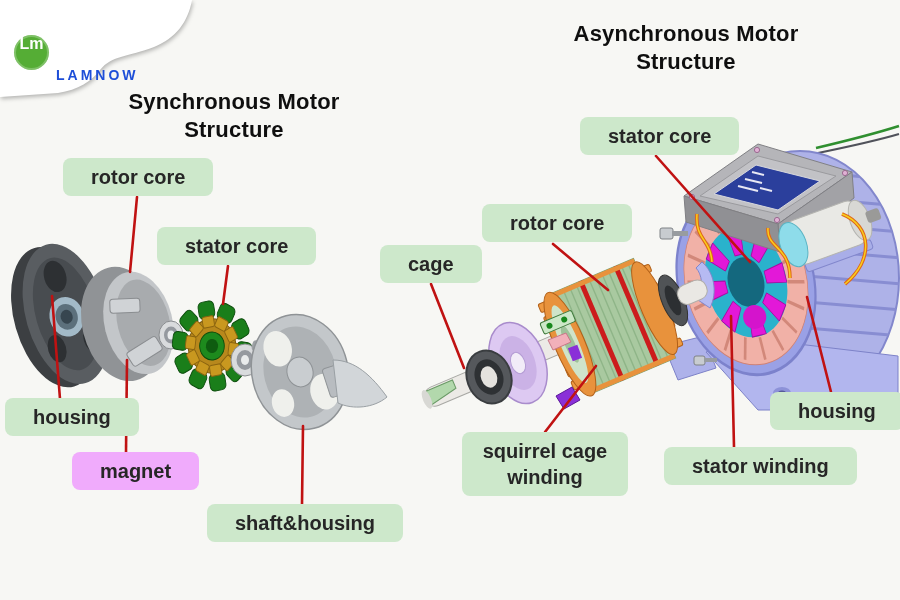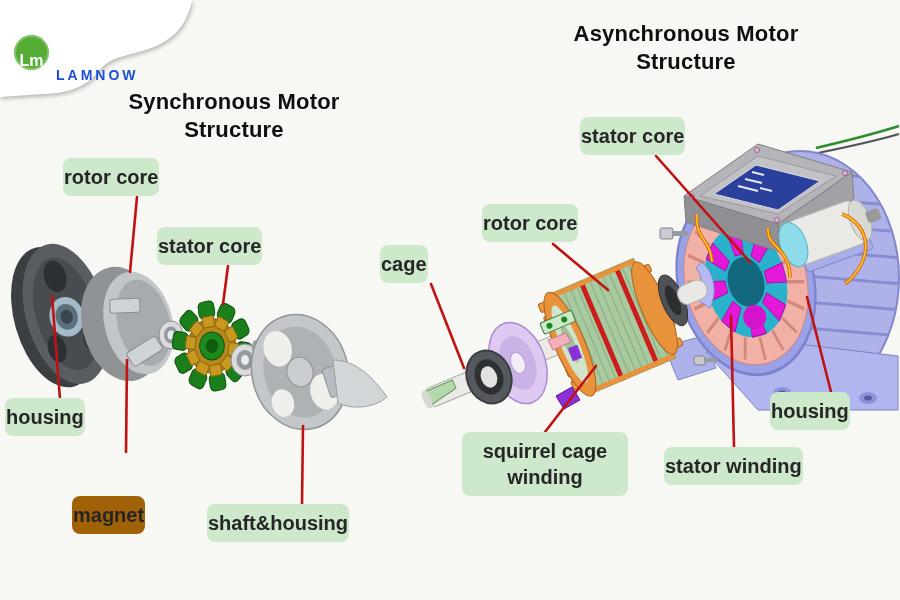--- a/index.html
+++ b/index.html
@@ -8,30 +8,30 @@
   #page { position:relative; width:900px; height:600px; }
 
   #illustration { position:absolute; left:0; top:0; z-index:1; }
 
   .title { position:absolute; z-index:3; font-weight:700; font-size:22px;
            line-height:28px; color:#0f0f0f; text-align:center; letter-spacing:.2px; }
   #title-sync  { left:90px;  top:88px; width:288px; }
   #title-async { left:530px; top:20px; width:312px; }
 
   .label { position:absolute; z-index:4; background:#cde8cb; color:#262626;
-           font-weight:700; font-size:20px; line-height:26px; padding:6px 1px;
+           font-weight:700; font-size:20px; line-height:26px; padding:6px 28px;
            border-radius:8px; white-space:nowrap; }
   .label.multiline { white-space:normal; text-align:center; width:166px; padding:6px 16px; }
 
   #logo { position:absolute; left:0; top:0; z-index:5; width:210px; height:105px; }
   #logo-blob { position:absolute; left:0; top:0;
                filter:drop-shadow(1px 2px 2px rgba(0,0,0,.28)); }
   #logo-row { position:absolute; left:14px; top:21px; display:flex; align-items:center; gap:7px; }
   #logo-circle { width:35px; height:35px; border-radius:50%; background:#55ad35;
-                 display:flex; align-items:flex-end; justify-content:center;
+                 display:flex; align-items:flex-start; justify-content:center;
                  color:#fff; font-weight:800; font-size:16px;
                  box-shadow:inset 0 0 0 2px rgba(255,255,255,.25); }
   #logo-brand { font-weight:800; font-size:14px; letter-spacing:3px; color:#1d4ed8;margin-top:46px; }
 
   .leader { stroke:#c01212; stroke-width:2.6; stroke-linecap:round; }
 </style>
 </head>
 <body style="background: rgb(247, 247, 244);">
 
 <div id="page">
@@ -387,21 +387,21 @@
     <div>Structure</div>
   </div>
   <div id="title-async" class="title" style="color: rgb(15, 15, 15);">
     <div>Asynchronous Motor</div>
     <div>Structure</div>
   </div>
 
   <div class="label" style="left: 63px; top: 158px; background: rgb(205, 232, 203); color: rgb(38, 38, 38);">rotor core</div>
   <div class="label" style="left: 157px; top: 227px; background: rgb(205, 232, 203); color: rgb(38, 38, 38);">stator core</div>
   <div class="label" style="left: 5px; top: 398px; background: rgb(205, 232, 203); color: rgb(38, 38, 38);">housing</div>
-  <div class="label" style="left: 72px; top: 452px; background: #a16207; color: rgb(38, 38, 38); margin-top: 44px;">magnet</div>
+  <div class="label" style="left: 72px; top: 452px; background: #f0abfc; color: rgb(38, 38, 38);">magnet</div>
   <div class="label" style="left: 207px; top: 504px; background: rgb(205, 232, 203); color: rgb(38, 38, 38);">shaft&amp;housing</div>
 
   <div class="label" style="left: 580px; top: 117px; background: rgb(205, 232, 203); color: rgb(38, 38, 38);">stator core</div>
   <div class="label" style="left: 482px; top: 204px; background: rgb(205, 232, 203); color: rgb(38, 38, 38);">rotor core</div>
   <div class="label" style="left: 380px; top: 245px; background: rgb(205, 232, 203); color: rgb(38, 38, 38);">cage</div>
   <div class="label multiline" style="left: 462px; top: 432px; background: rgb(205, 232, 203); color: rgb(38, 38, 38);">squirrel cage winding</div>
   <div class="label" style="left: 640px; top: 447px; background: rgb(205, 232, 203); color: rgb(38, 38, 38); margin-left: 24px;">stator winding</div>
   <div class="label" style="left: 770px; top: 392px; background: rgb(205, 232, 203); color: rgb(38, 38, 38);">housing</div>
 
   <div id="logo">

